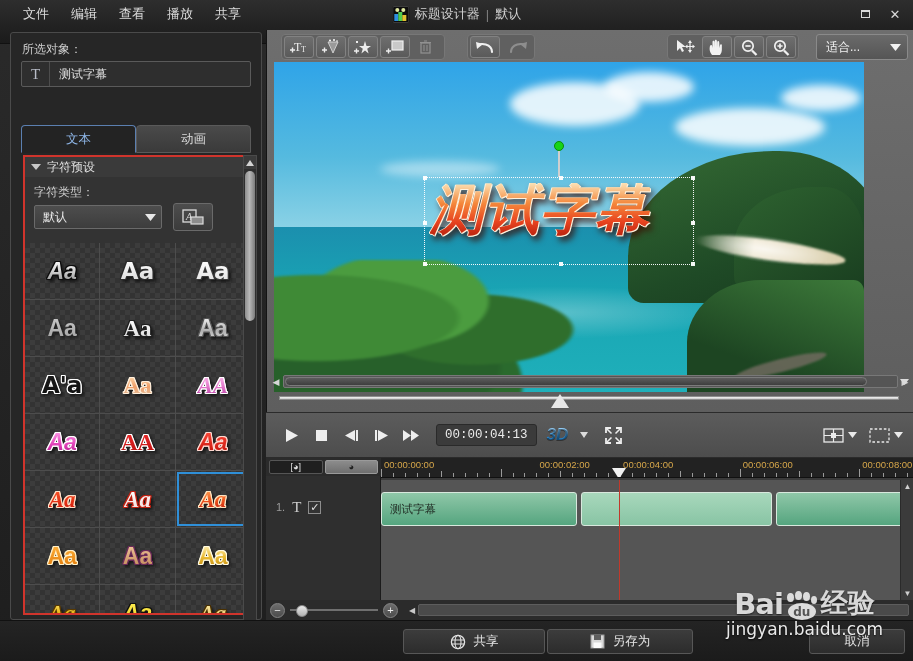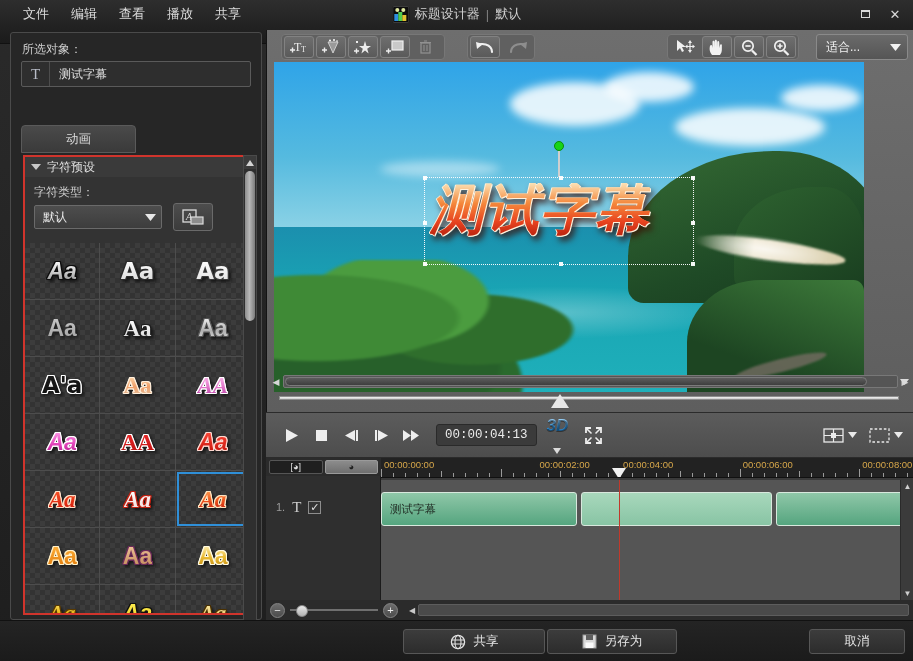--- a/index.html
+++ b/index.html
@@ -377,21 +377,21 @@
     cursor: default;
   }
   .pbtn:first-child { margin-left: 10px; }
   #timecode {
     margin-left: 10px; padding: 3px 8px;
     background: #3b3b3b; border: 1px solid #2a2a2a; border-radius: 3px;
     color: #eaeaea; font-size: 12.5px;
     font-family: "Liberation Mono", monospace;
   }
   #btn-3d {
-    margin-left: 10px; display: flex; align-items: center; gap: 12px; cursor: default; flex-direction: column;
+    margin-left: 10px; display: flex; align-items: center; gap: 12px; cursor: default;
   }
   #btn-3d .lbl {
     font-size: 17px; font-weight: bold; font-style: italic;
     background: linear-gradient(#bfe6ff, #2f8fd8 55%, #0f5e9c);
     -webkit-background-clip: text; background-clip: text; color: transparent;
     text-shadow: 0 1px 0 rgba(0,0,0,0.4);
   }
   #btn-fs { margin-left: 10px; }
   #playbar-right {
     margin-left: auto; margin-right: 10px; display: flex; align-items: center; gap: 12px;
@@ -604,20 +604,21 @@
   <div id="left-panel">
 
     <div id="sel-label">所选对象：</div>
 
     <div id="sel-object">
       <span class="t-glyph">T</span>
       <span class="t-name">测试字幕</span>
     </div>
 
     <div id="tabs">
+      <div class="tab active">文本</div>
       <div class="tab inactive">动画</div>
     </div>
 
     <div id="preset-box">
       <div id="preset-header">
         <span class="tri-down"></span>
         <span class="hdr-text">字符预设</span>
       </div>
 
       <div id="ctype-row">
@@ -1043,27 +1044,41 @@
 
   <div id="footer">
     <div class="fbtn" style="left:403px;width:142px;">
       <svg width="16" height="16" viewBox="0 0 16 16">
         <circle cx="8" cy="8" r="6.6" fill="none" stroke="#e2e2e2" stroke-width="1.3"></circle>
         <ellipse cx="8" cy="8" rx="3" ry="6.6" fill="none" stroke="#e2e2e2" stroke-width="1.1"></ellipse>
         <path d="M1.6 6 h12.8 M1.6 10 h12.8" stroke="#e2e2e2" stroke-width="1.1"></path>
       </svg>
       <span>共享</span>
     </div>
-    <div class="fbtn" style="left:547px;width:130px;">
+    <div class="fbtn" style="left:547px;width:146px;">
       <svg width="15" height="15" viewBox="0 0 15 15">
         <rect x="1" y="1" width="13" height="13" fill="#d8d8d8" stroke="#9a9a9a"></rect>
         <rect x="4" y="1" width="7" height="5" fill="#5e5e5e"></rect>
         <rect x="3.5" y="8.5" width="8" height="5.5" fill="#fafafa"></rect>
       </svg>
       <span>另存为</span>
     </div>
     <div class="fbtn" style="left:809px;width:96px;">
       <span>取消</span>
     </div>
   </div>
 
+  <div id="watermark">
+    <div id="wm-row">
+      <span id="wm-bai">Bai</span>
+      <span id="wm-paw">
+        <span class="pad" style="left:2px;top:2px;width:7px;height:9px;"></span>
+        <span class="pad" style="left:10px;top:0px;width:7px;height:9px;"></span>
+        <span class="pad" style="left:18px;top:1px;width:7px;height:9px;"></span>
+        <span class="pad" style="left:26px;top:5px;width:6px;height:8px;"></span>
+        <span id="wm-du">du</span>
+      </span>
+      <span id="wm-jy">经验</span>
+    </div>
+    <div id="wm-url">jingyan.baidu.com</div>
+  </div>
 
 </div>
 
 </body></html>

